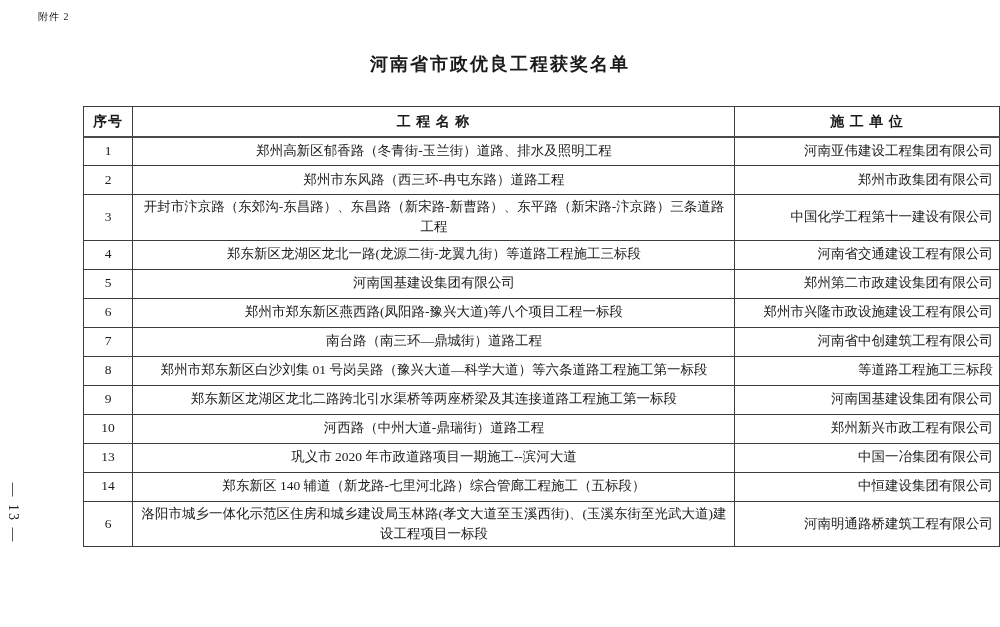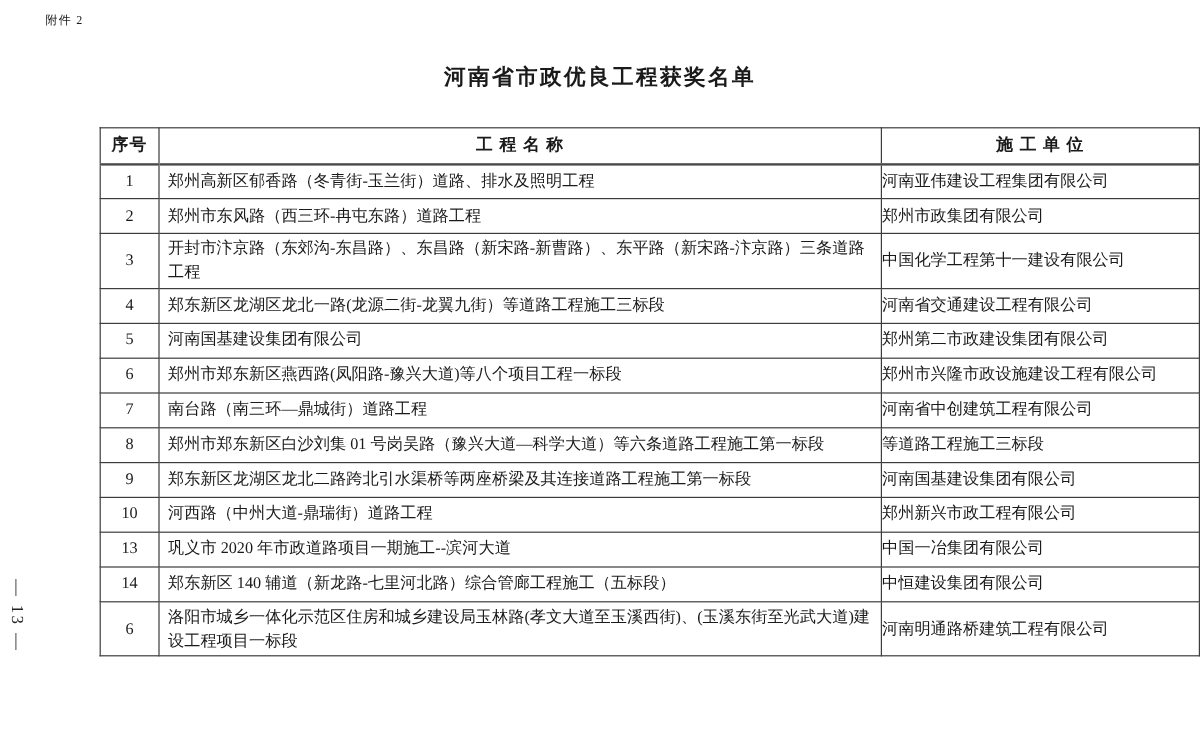--- a/index.html
+++ b/index.html
@@ -49,22 +49,22 @@
   .award-table thead th {
     height: 30px;
     font-weight: bold;
     text-align: center;
     font-size: 14px;
     border-bottom: 2.5px solid #4a4a4a;
     letter-spacing: 1px;
   }
   .award-table tbody td { height: 29px; }
   .award-table td.col-no { text-align: center; padding: 2px 2px; }
-  .award-table td.col-project { text-align: left; padding-left: 7px; }
-  .award-table td.col-company { text-align: left; padding-left: 0; }
+  .award-table td.col-project { text-align: center; padding-left: 7px; }
+  .award-table td.col-company { text-align: right; padding-left: 12px; }
   .award-table { border: 1.5px solid #333; }
 </style>
 </head>
 <body>
 
 <div class="page">
 
   <div class="attachment-label">附件 2</div>
 
   <div class="doc-title">河南省市政优良工程获奖名单</div>

